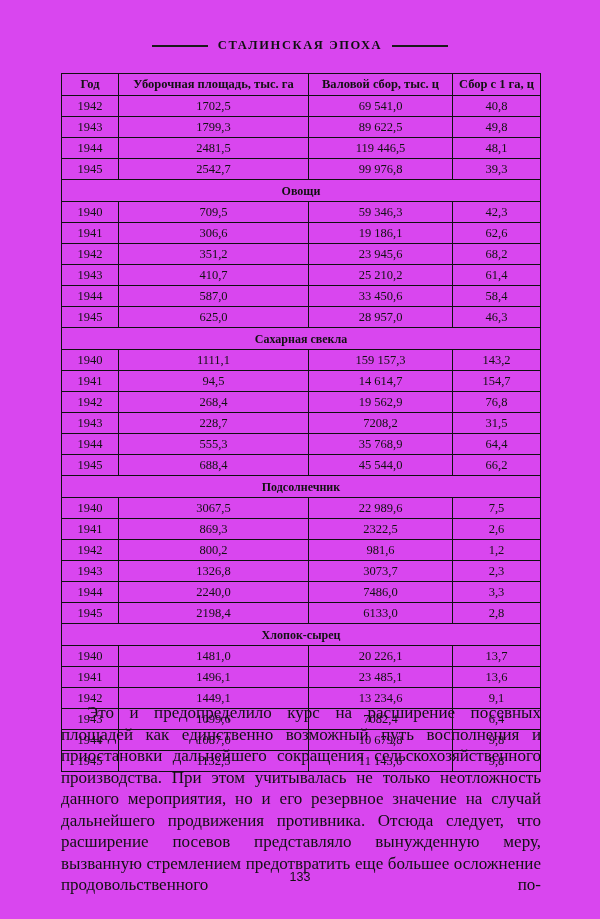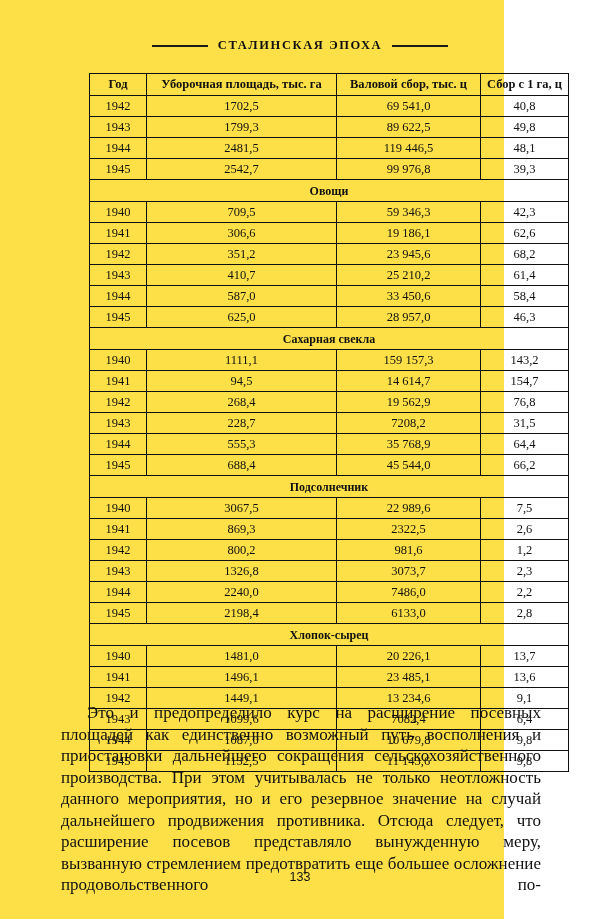--- a/index.html
+++ b/index.html
@@ -12,23 +12,23 @@
     height: 919px;
     position: relative;
     font-family: "Liberation Serif", "DejaVu Serif", serif;
     color: #111111;
     overflow: hidden;
   }
 
   .page {
     position: absolute;
     left: 0; top: 0;
-    width: 504px;
+    width: 600px;
     height: 919px;
-    background: #fde047;
+    background: #d946ef;
   }
 
   
   .running-head {
     position: absolute;
     left: 0;
     top: 38px;
     width: 600px;
     display: flex;
     align-items: center;
@@ -55,21 +55,20 @@
     position: absolute;
     left: 61px;
     top: 73px;
     width: 479px;
   }
   table.data {
     border-collapse: collapse;
     width: 479px;
     table-layout: fixed;
     font-size: 12.5px;
-    margin-left: 28px;
   }
   table.data col.c-year  { width: 57px; }
   table.data col.c-area  { width: 190px; }
   table.data col.c-gross { width: 144px; }
   table.data col.c-yield { width: 88px; }
 
   table.data th,
   table.data td {
     border: 1px solid #101010;
     height: 20px;
@@ -276,21 +275,21 @@
           <tr>
             <td class="year">1943</td>
             <td class="num">1326,8</td>
             <td class="num">3073,7</td>
             <td class="num">2,3</td>
           </tr>
           <tr>
             <td class="year">1944</td>
             <td class="num">2240,0</td>
             <td class="num">7486,0</td>
-            <td class="num">2,2</td>
+            <td class="num">3,3</td>
           </tr>
           <tr>
             <td class="year">1945</td>
             <td class="num">2198,4</td>
             <td class="num">6133,0</td>
             <td class="num">2,8</td>
           </tr>
           <tr class="section">
             <td colspan="4">Хлопок-сырец</td>
           </tr>

